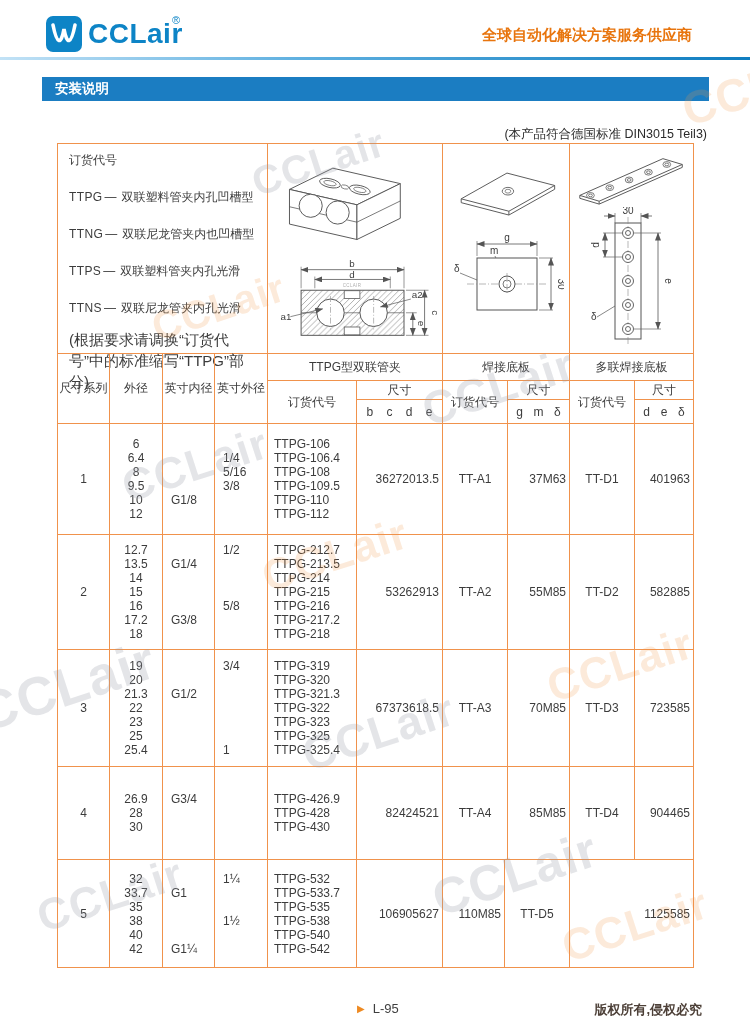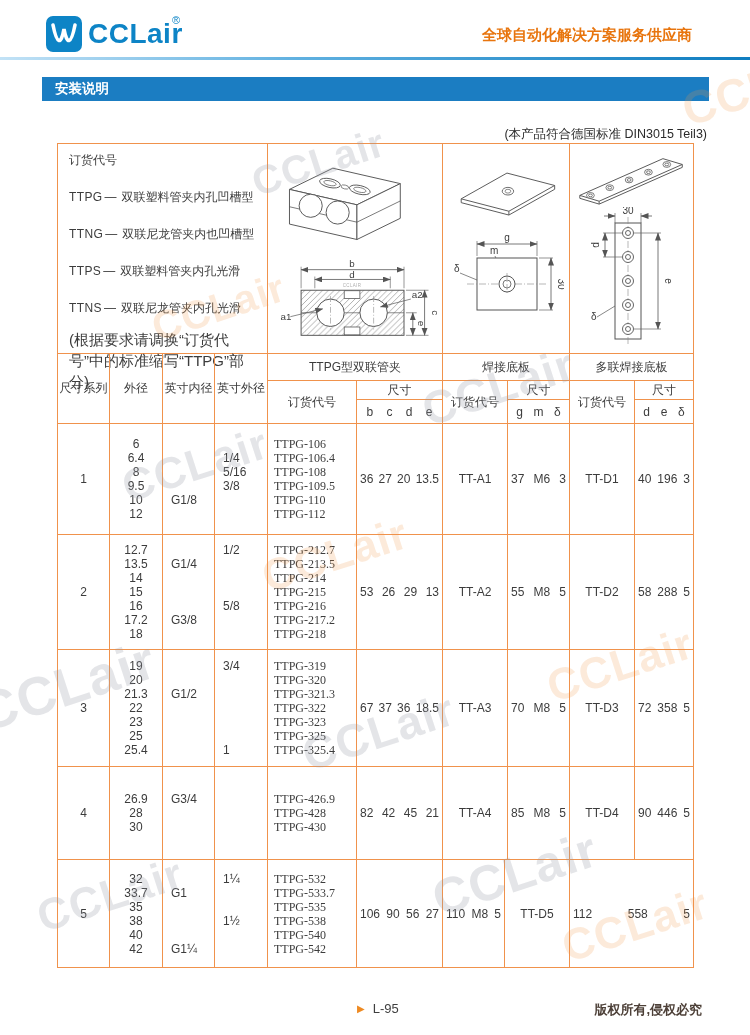--- a/index.html
+++ b/index.html
@@ -66,22 +66,22 @@
   .gsizelab { height:19px; border-bottom:1px solid var(--ob);
     display:flex; align-items:center; justify-content:center; }
   .glets { flex:1; display:flex; justify-content:space-around; align-items:center; padding:0 3px; }
 
   
   .bc { overflow:hidden; }
   .cc { display:flex; align-items:center; justify-content:center; font-size:12px; }
   .lines { display:flex; flex-direction:column; justify-content:center; }
   .ln { min-height:14px; line-height:14px; font-size:12px; white-space:nowrap; }
   .tcenter { text-align:center; }
-  .pl8 { padding-left:8px; } .pl6 { padding-left:6px;font-family:Liberation Serif, serif; }
-  .dims { display:flex; justify-content:space-between; align-items:center; font-size:12px; padding:0 3px; }
+  .pl8 { padding-left:8px; } .pl6 { padding-left:6px; }
+  .dims { display:flex; justify-content:flex-end; align-items:center; font-size:12px; padding:0 3px; }
 
   
   .page-marker { position:absolute; left:357px; top:1001px; font-size:13px; color:#3f3f3f; }
   .tri { color:#ee8a22; font-size:10px; margin-right:8px; vertical-align:1px; }
   .copyright { position:absolute; right:48px; top:1001px; font-size:13px; font-weight:bold; color:#4d4038; }
 
   
   .wm { position:absolute; font-weight:bold; letter-spacing:1px; pointer-events:none;
     transform:rotate(-18deg); white-space:nowrap; z-index:3; }
   .wm.gray { color:rgba(150,155,165,0.26); }

